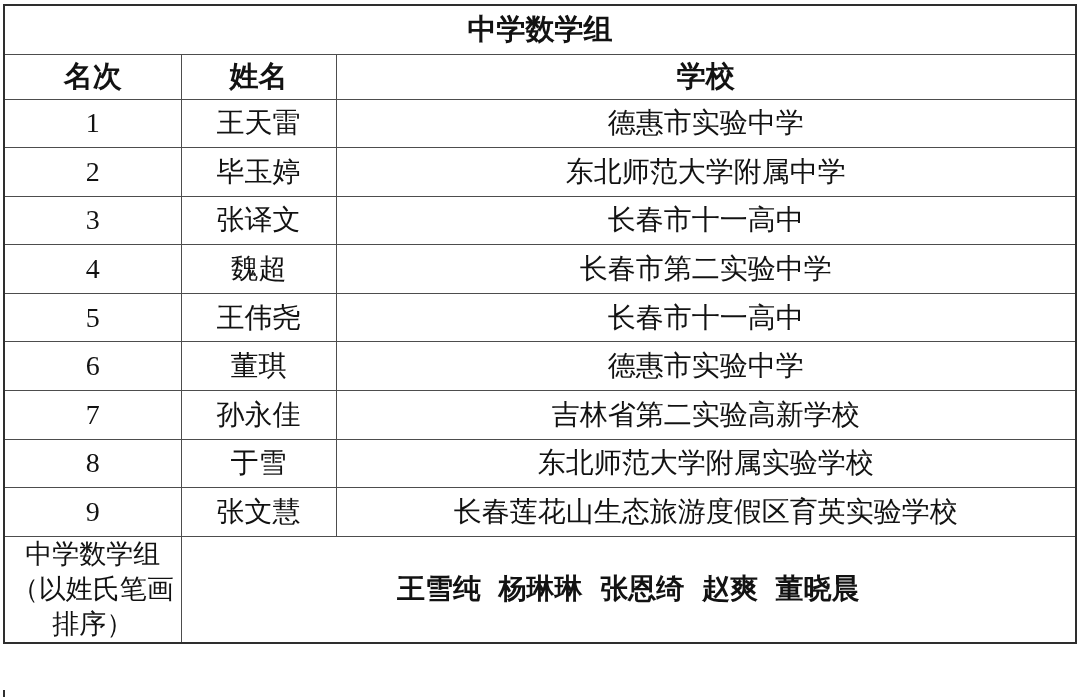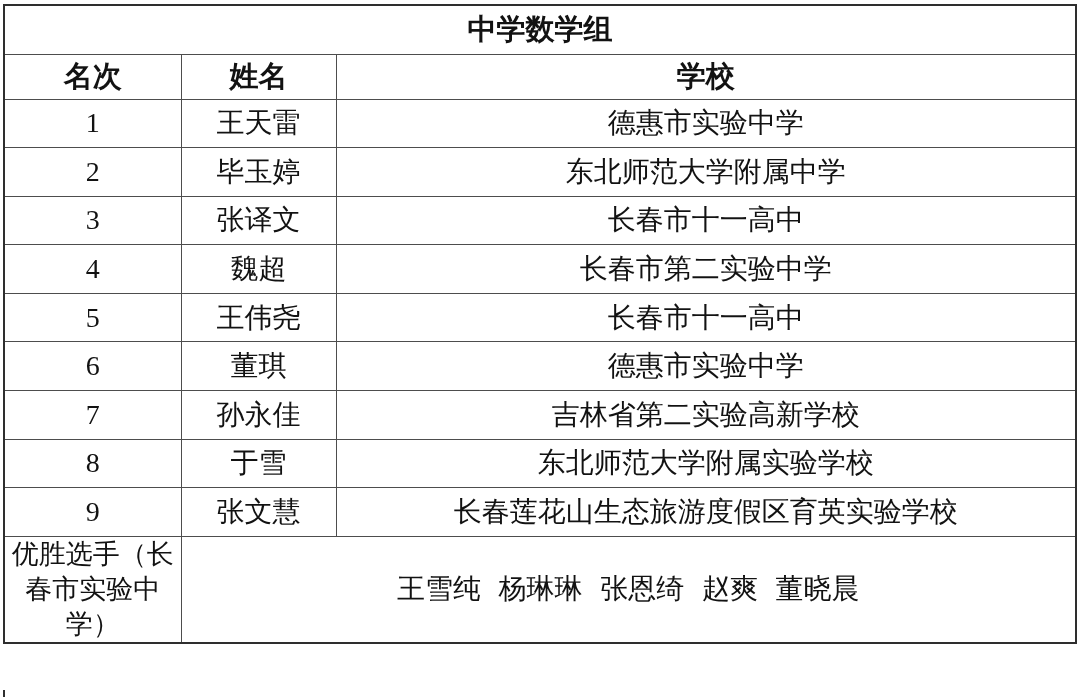--- a/index.html
+++ b/index.html
@@ -55,20 +55,21 @@
   }
   .winners-label-cell {
     font-size: 27px;
     line-height: 35px;
     padding: 0 4px;
     text-align: center;
   }
   .winners-names-cell {
     font-size: 28px;
     word-spacing: 0.38em;
+    font-weight: bold;
   }
   
   .table-continuation-edge {
     position: absolute;
     left: 3px;
     top: 690px;
     width: 2px;
     height: 7px;
     background: #2e2e2e;
   }
@@ -131,19 +132,19 @@
         <td class="rank-cell">8</td>
         <td class="name-cell">于雪</td>
         <td class="school-cell">东北师范大学附属实验学校</td>
       </tr>
       <tr class="data-row">
         <td class="rank-cell">9</td>
         <td class="name-cell">张文慧</td>
         <td class="school-cell">长春莲花山生态旅游度假区育英实验学校</td>
       </tr>
       <tr class="winners-row">
-        <td class="winners-label-cell">优胜选手（长春市实验中学）</td>
+        <td class="winners-label-cell">中学数学组（以姓氏笔画排序）</td>
         <td class="winners-names-cell" colspan="2">王雪纯 杨琳琳 张恩绮 赵爽 董晓晨</td>
       </tr>
     </tbody>
   </table>
   <div class="table-continuation-edge"></div>
 </div>
 
 </body></html>

